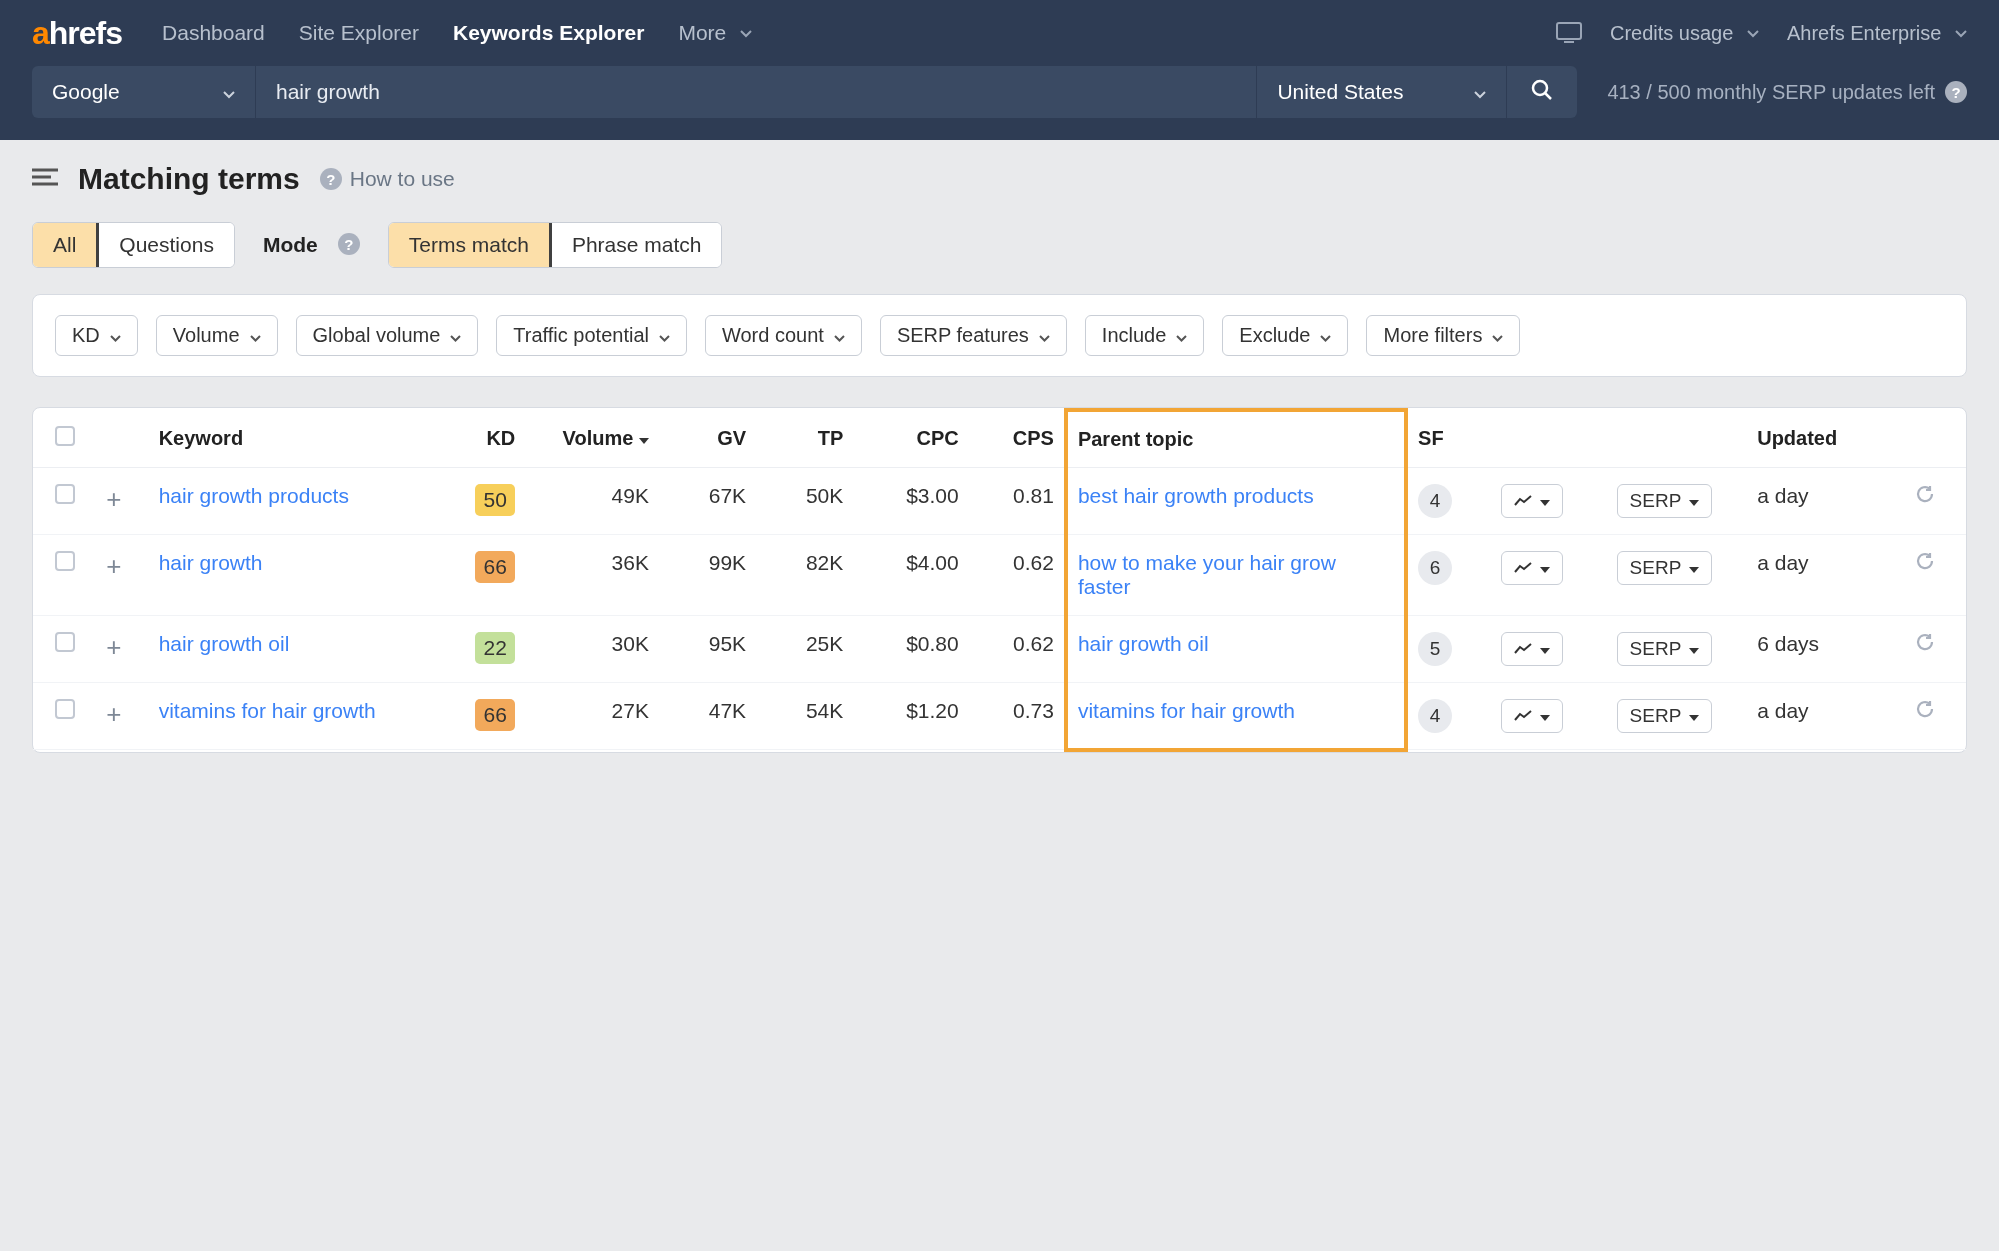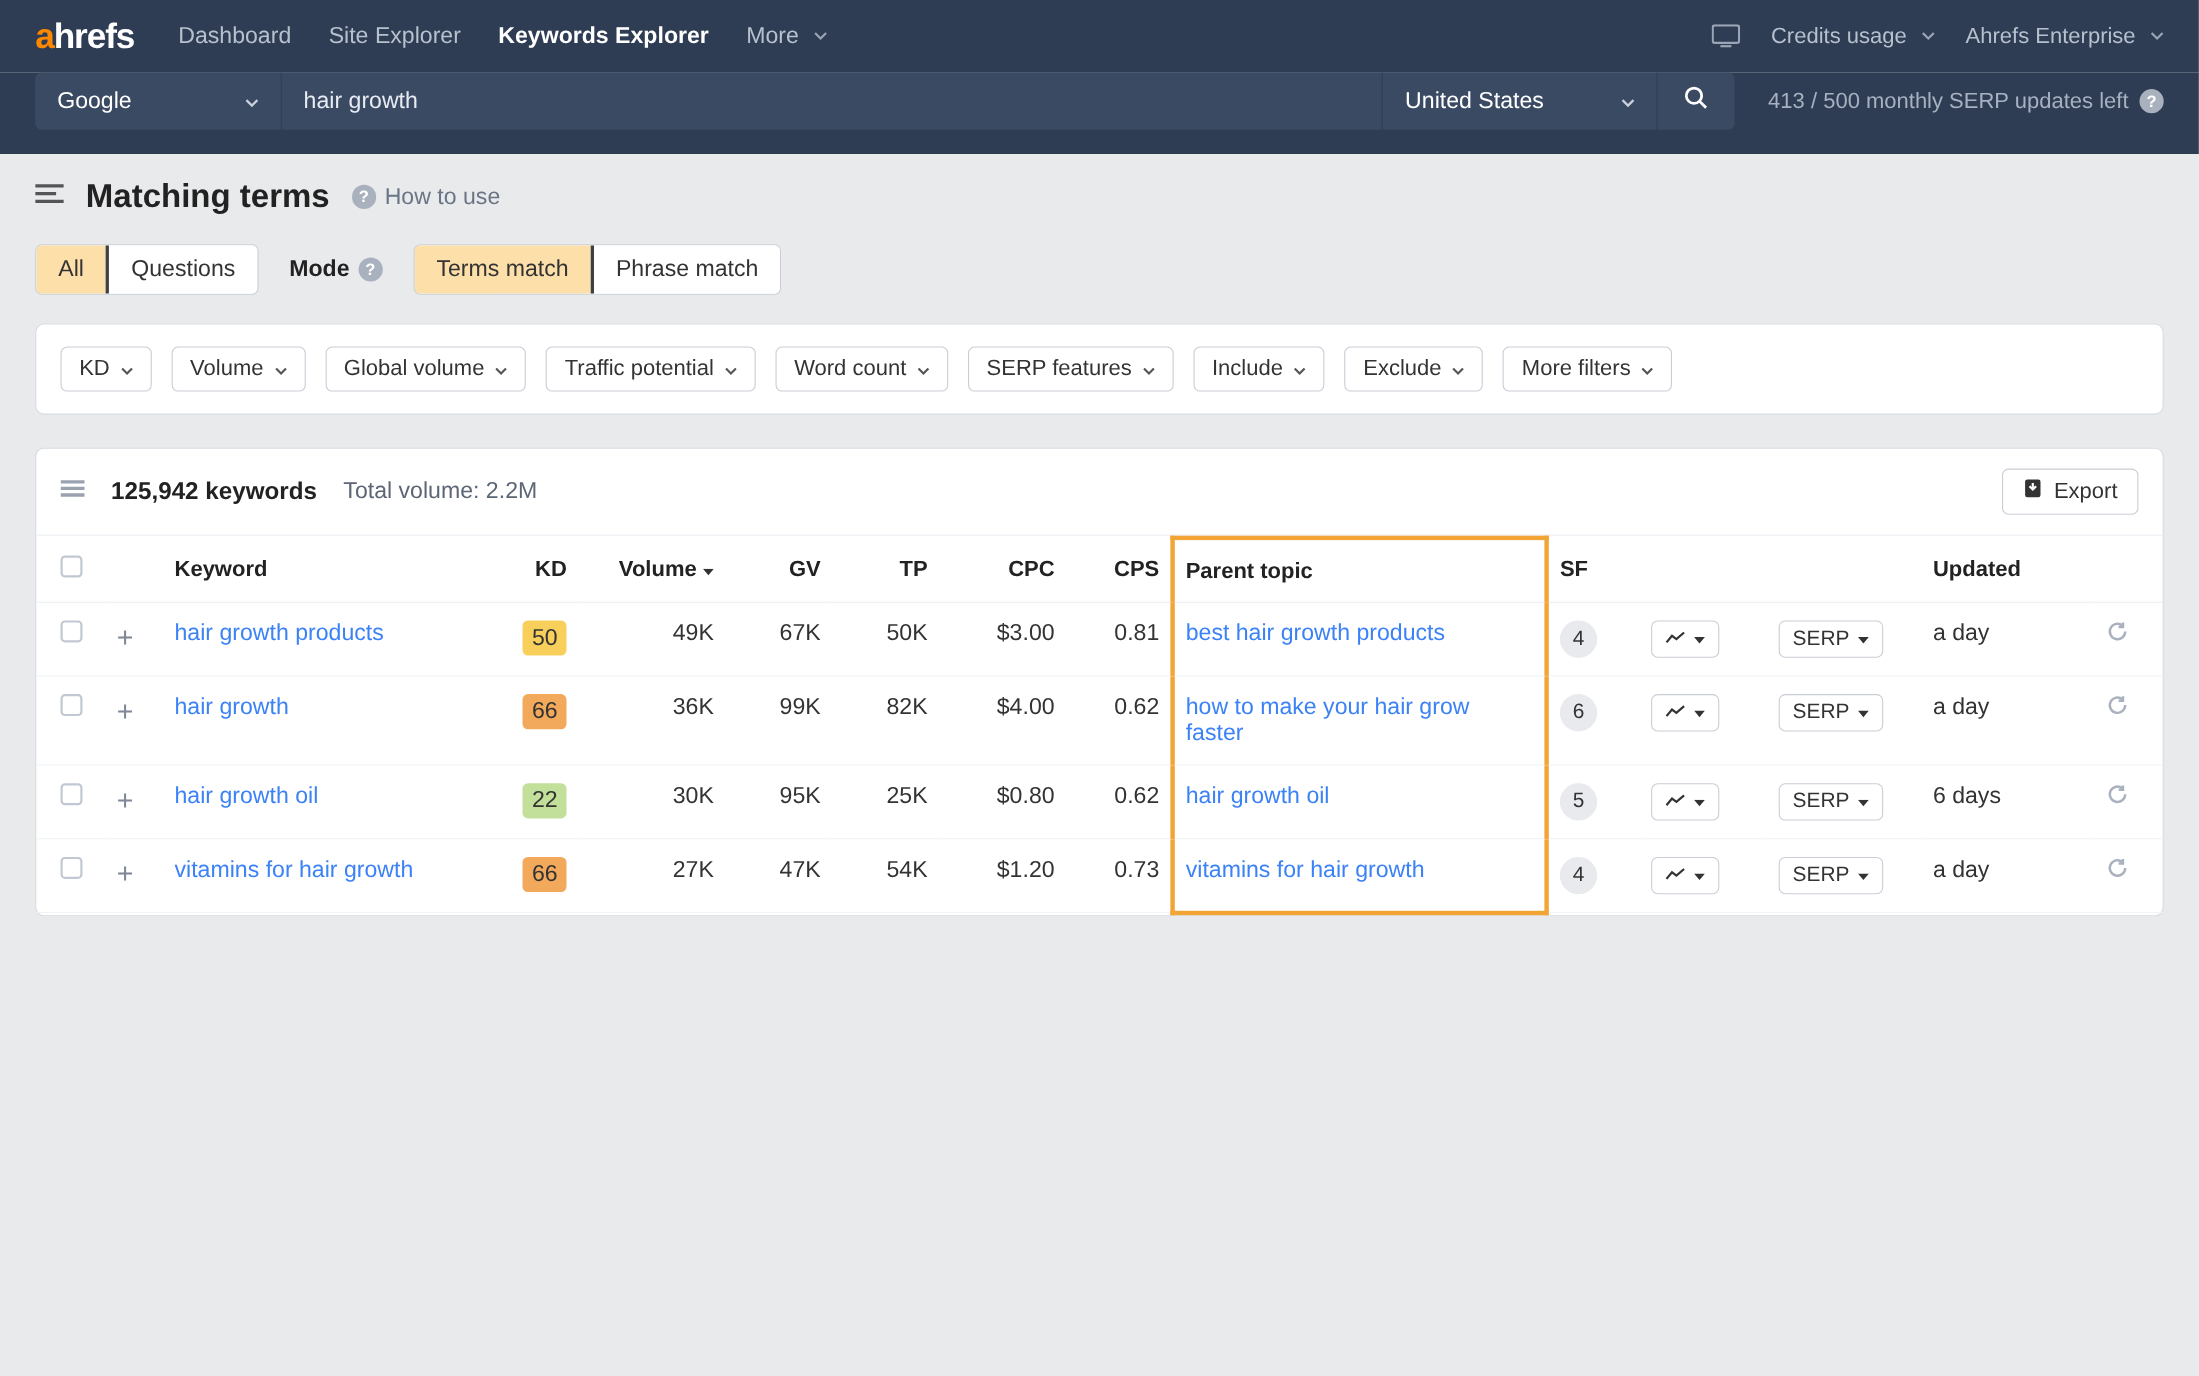--- a/index.html
+++ b/index.html
@@ -58,21 +58,21 @@
   .title-row { display: flex; align-items: center; gap: 20px; margin-bottom: 26px; }
   .hamburger { color: #666; }
   .page-title { font-size: 30px; font-weight: 700; color: #222; }
   .howto { color: #6a7685; font-size: 21px; display: flex; align-items: center; gap: 8px; }
 
   .segrow { display: flex; align-items: center; gap: 28px; margin-bottom: 26px; }
   .seg-group { display: inline-flex; border: 1px solid #c9ced6; border-radius: 6px; overflow: hidden; background: #fff; }
   .seg-btn { padding: 10px 20px; font-size: 21px; color: #333; background: #fff; cursor: pointer; }
   .seg-btn + .seg-btn { border-left: 3px solid #404040; }
   .seg-btn.on { background: #fcdfa9; font-weight: 500; }
-  .mode-label { font-size: 21px; font-weight: 700; color: #222; display: flex; align-items: center; gap: 8px; }
+  .mode-label { font-size: 21px; font-weight: 700; color: #222; display: flex; align-items: flex-start; gap: 20px; }
 
   .filter-card {
     background: #fff; border: 1px solid #d7dbe2; border-radius: 8px;
     padding: 20px 22px; display: flex; flex-wrap: wrap; gap: 18px;
     margin-bottom: 30px;
   }
   .chip {
     border: 1px solid #c9ced6; border-radius: 6px; padding: 8px 16px;
     font-size: 20px; color: #333; display: inline-flex; align-items: center; gap: 10px;
     background: #fff; cursor: pointer;
@@ -299,41 +299,20 @@
       </div>
       <div class="chip">
         <span>More filters</span> 
         <span><svg width="11" height="7">
             <path d="M1 1l4.5 4.5L10 1" stroke="#555" stroke-width="2" fill="none"></path>
           </svg></span>
       </div>
     </div>
 
   <div class="results-card">
-    <div class="results-head">
-      <span class="lines-icon">
-        <svg width="22" height="18">
-            <line x1="0" y1="3" x2="22" y2="3" stroke="#9aa2b0" stroke-width="3"></line>
-            <line x1="0" y1="9" x2="22" y2="9" stroke="#9aa2b0" stroke-width="3"></line>
-            <line x1="0" y1="15" x2="22" y2="15" stroke="#9aa2b0" stroke-width="3"></line>
-          </svg>
-      </span>
-      <span class="kw-count">125,942 keywords</span>
-      <span class="tot-vol">Total volume: 2.2M</span>
-      <div class="export-btn">
-        <span>
-          <svg width="18" height="18">
-              <rect x="2" y="1" width="14" height="16" rx="2" fill="#333"></rect>
-              <path d="M6 7l3 3 3-3" stroke="#fff" stroke-width="2" fill="none"></path>
-              <line x1="9" y1="4" x2="9" y2="10" stroke="#fff" stroke-width="2"></line>
-            </svg>
-        </span>
-        <span>Export</span>
-      </div>
-    </div>
 
     <table>
       <colgroup>
         <col style="width:50px">
           <col style="width:40px">
           <col style="width:240px">
         <col style="width:70px">
           <col style="width:110px">
           <col style="width:80px">
         <col style="width:80px">

